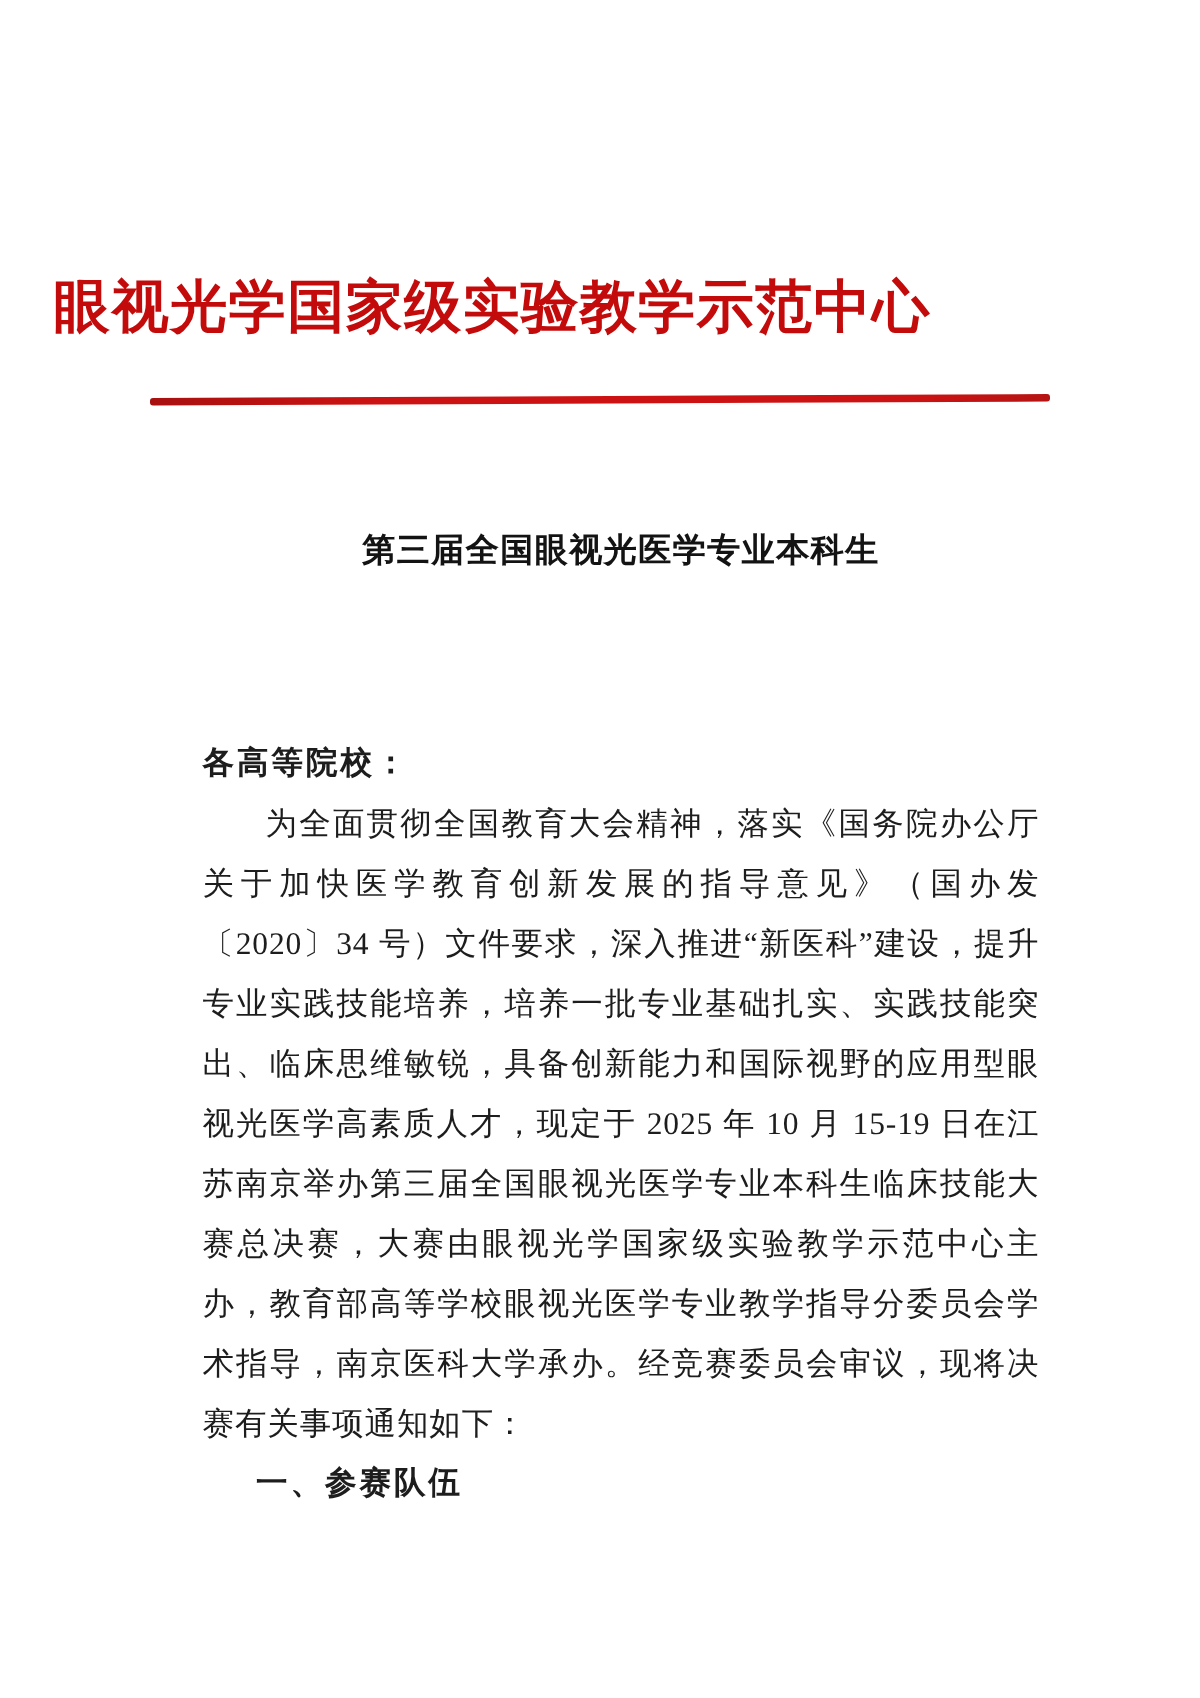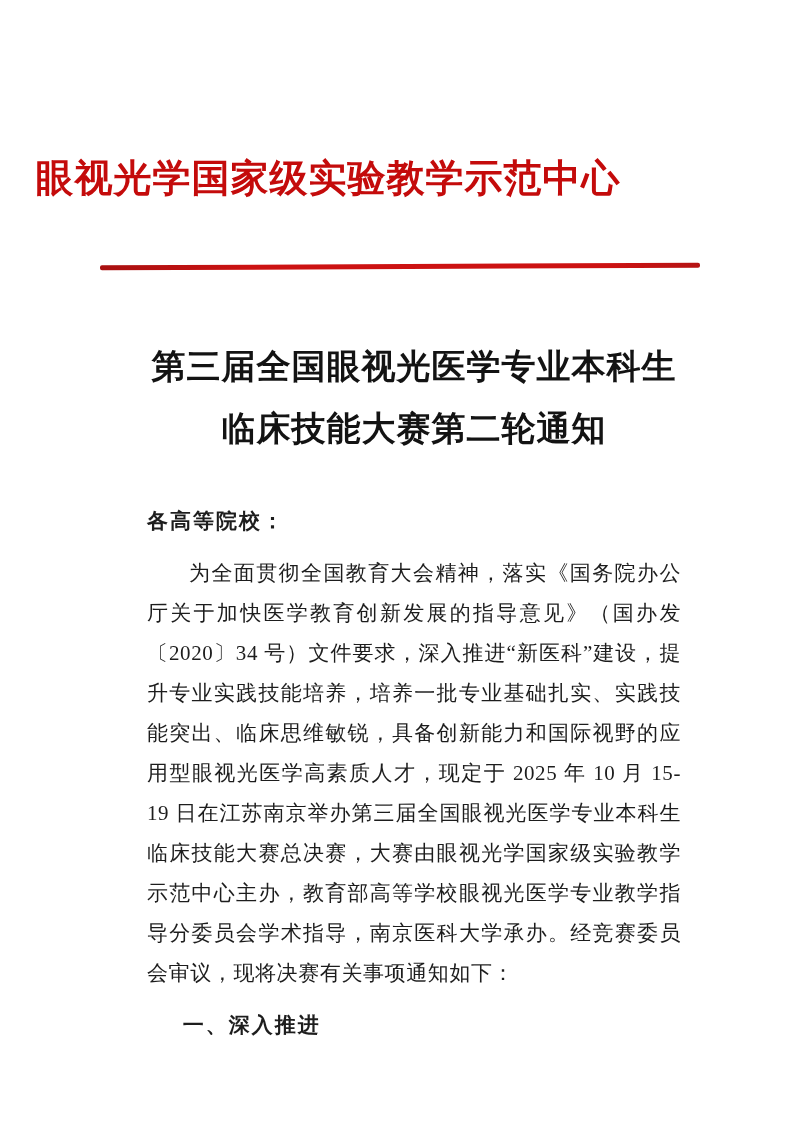--- a/index.html
+++ b/index.html
@@ -18,21 +18,21 @@
     --ink: #1d1d1d;
   }
   .page {
     position: absolute;
     inset: 0;
     background: #ffffff;
   }
   
   .org-header {
     position: absolute;
-    top: 151px;
+    top: 178px;
     left: 0;
     width: 656px;
     text-align: center;
     font-size: 38px;
     line-height: 54px;
     font-weight: bold;
     letter-spacing: 1px;
     color: var(--accent-red);
     font-family: "Liberation Serif", serif;
   }
@@ -47,40 +47,40 @@
     transform: rotate(-0.25deg);
     border-radius: 2px;
   }
   
   .doc-title {
     position: absolute;
     top: 336px;
     left: 135px;
     width: 558px;
     text-align: center;
-    font-size: 34px;
+    font-size: 22px;
     line-height: 62px;
     font-weight: bold;
     letter-spacing: 1px;
     color: #131313;
     font-family: "Liberation Serif", serif;
   }
   
   .body-block {
     position: absolute;
     top: 489px;
     left: 135px;
     width: 558px;
     font-size: 21px;
     line-height: 40px;
     color: var(--ink);
     font-family: "Liberation Serif", serif;
   }
   .body-block p {
-    margin: 12px;
+    margin: 0;
     padding: 0;
   }
   .salutation {
     font-family: "Liberation Sans", sans-serif;
     font-weight: bold;
     letter-spacing: 2px;
   }
   .para {
     text-align: justify;
     text-indent: 2em;
@@ -101,22 +101,21 @@
 <body style="--accent-red: #c40b0b; --rule-red: #cc1212; --ink: #1d1d1d;">
 
 <div class="page">
 
   <div class="org-header">眼视光学国家级实验教学示范中心</div>
 
   <div class="red-rule"></div>
 
   <div class="doc-title">
     <div>第三届全国眼视光医学专业本科生</div>
-    <div>临床技能大赛第二轮通知</div>
   </div>
 
   <div class="body-block">
     <p class="salutation">各高等院校：</p>
     <p class="para">为全面贯彻全国教育大会精神，落实《国务院办公厅关于加快医学教育创新发展的指导意见》（国办发〔2020〕34 号）文件要求，深入推进“新医科”建设，提升专业实践技能培养，培养一批专业基础扎实、实践技能突出、临床思维敏锐，具备创新能力和国际视野的应用型眼视光医学高素质人才，现定于 2025 年 10 月 15-19 日在江苏南京举办第三届全国眼视光医学专业本科生临床技能大赛总决赛，大赛由眼视光学国家级实验教学示范中心主办，教育部高等学校眼视光医学专业教学指导分委员会学术指导，南京医科大学承办。经竞赛委员会审议，现将决赛有关事项通知如下：</p>
-    <p class="section-heading">一、深入推进</p>
+    <p class="section-heading">一、参赛队伍</p>
   </div>
 
 </div>
 
 </body></html>

